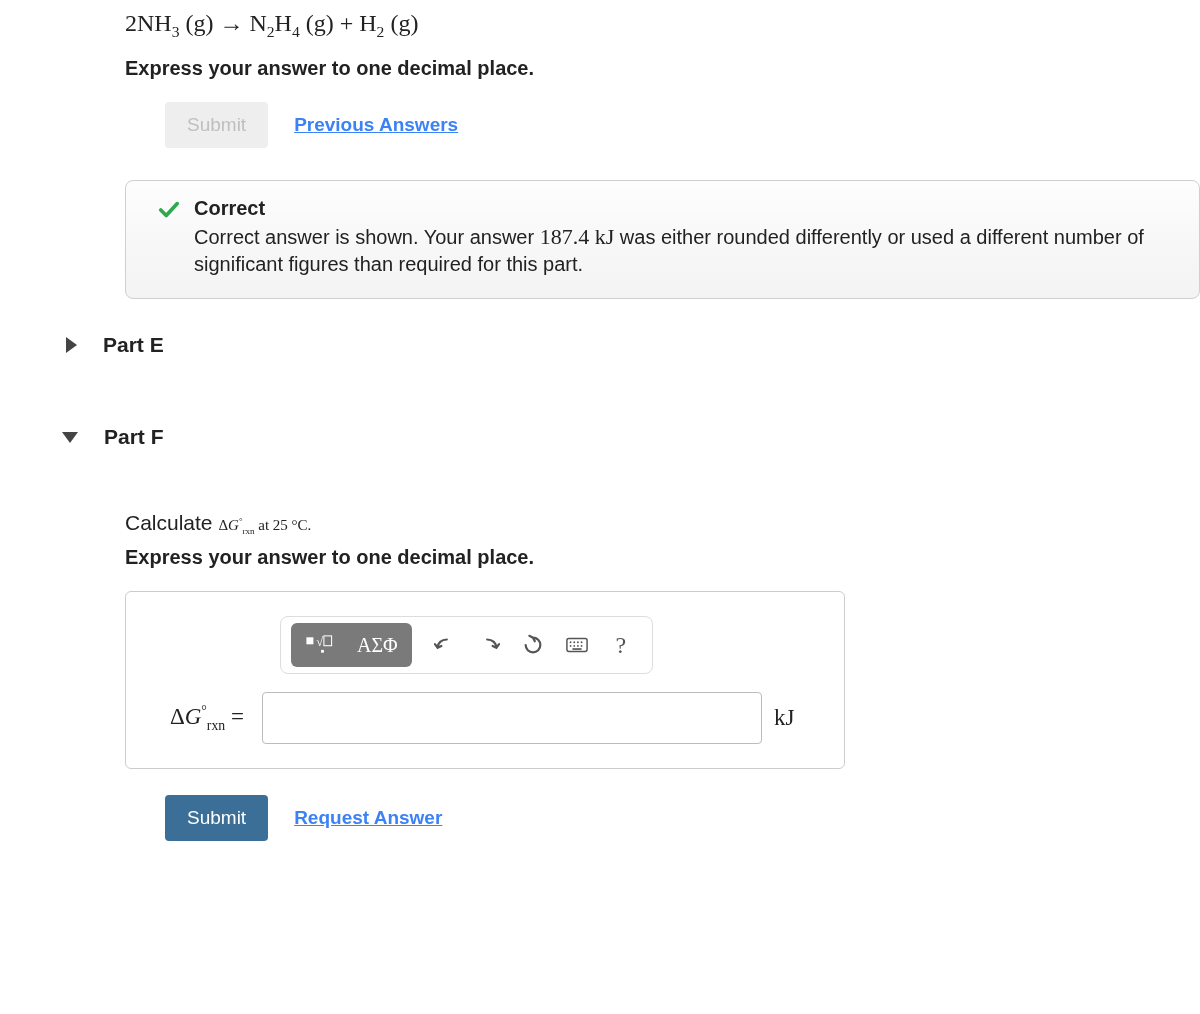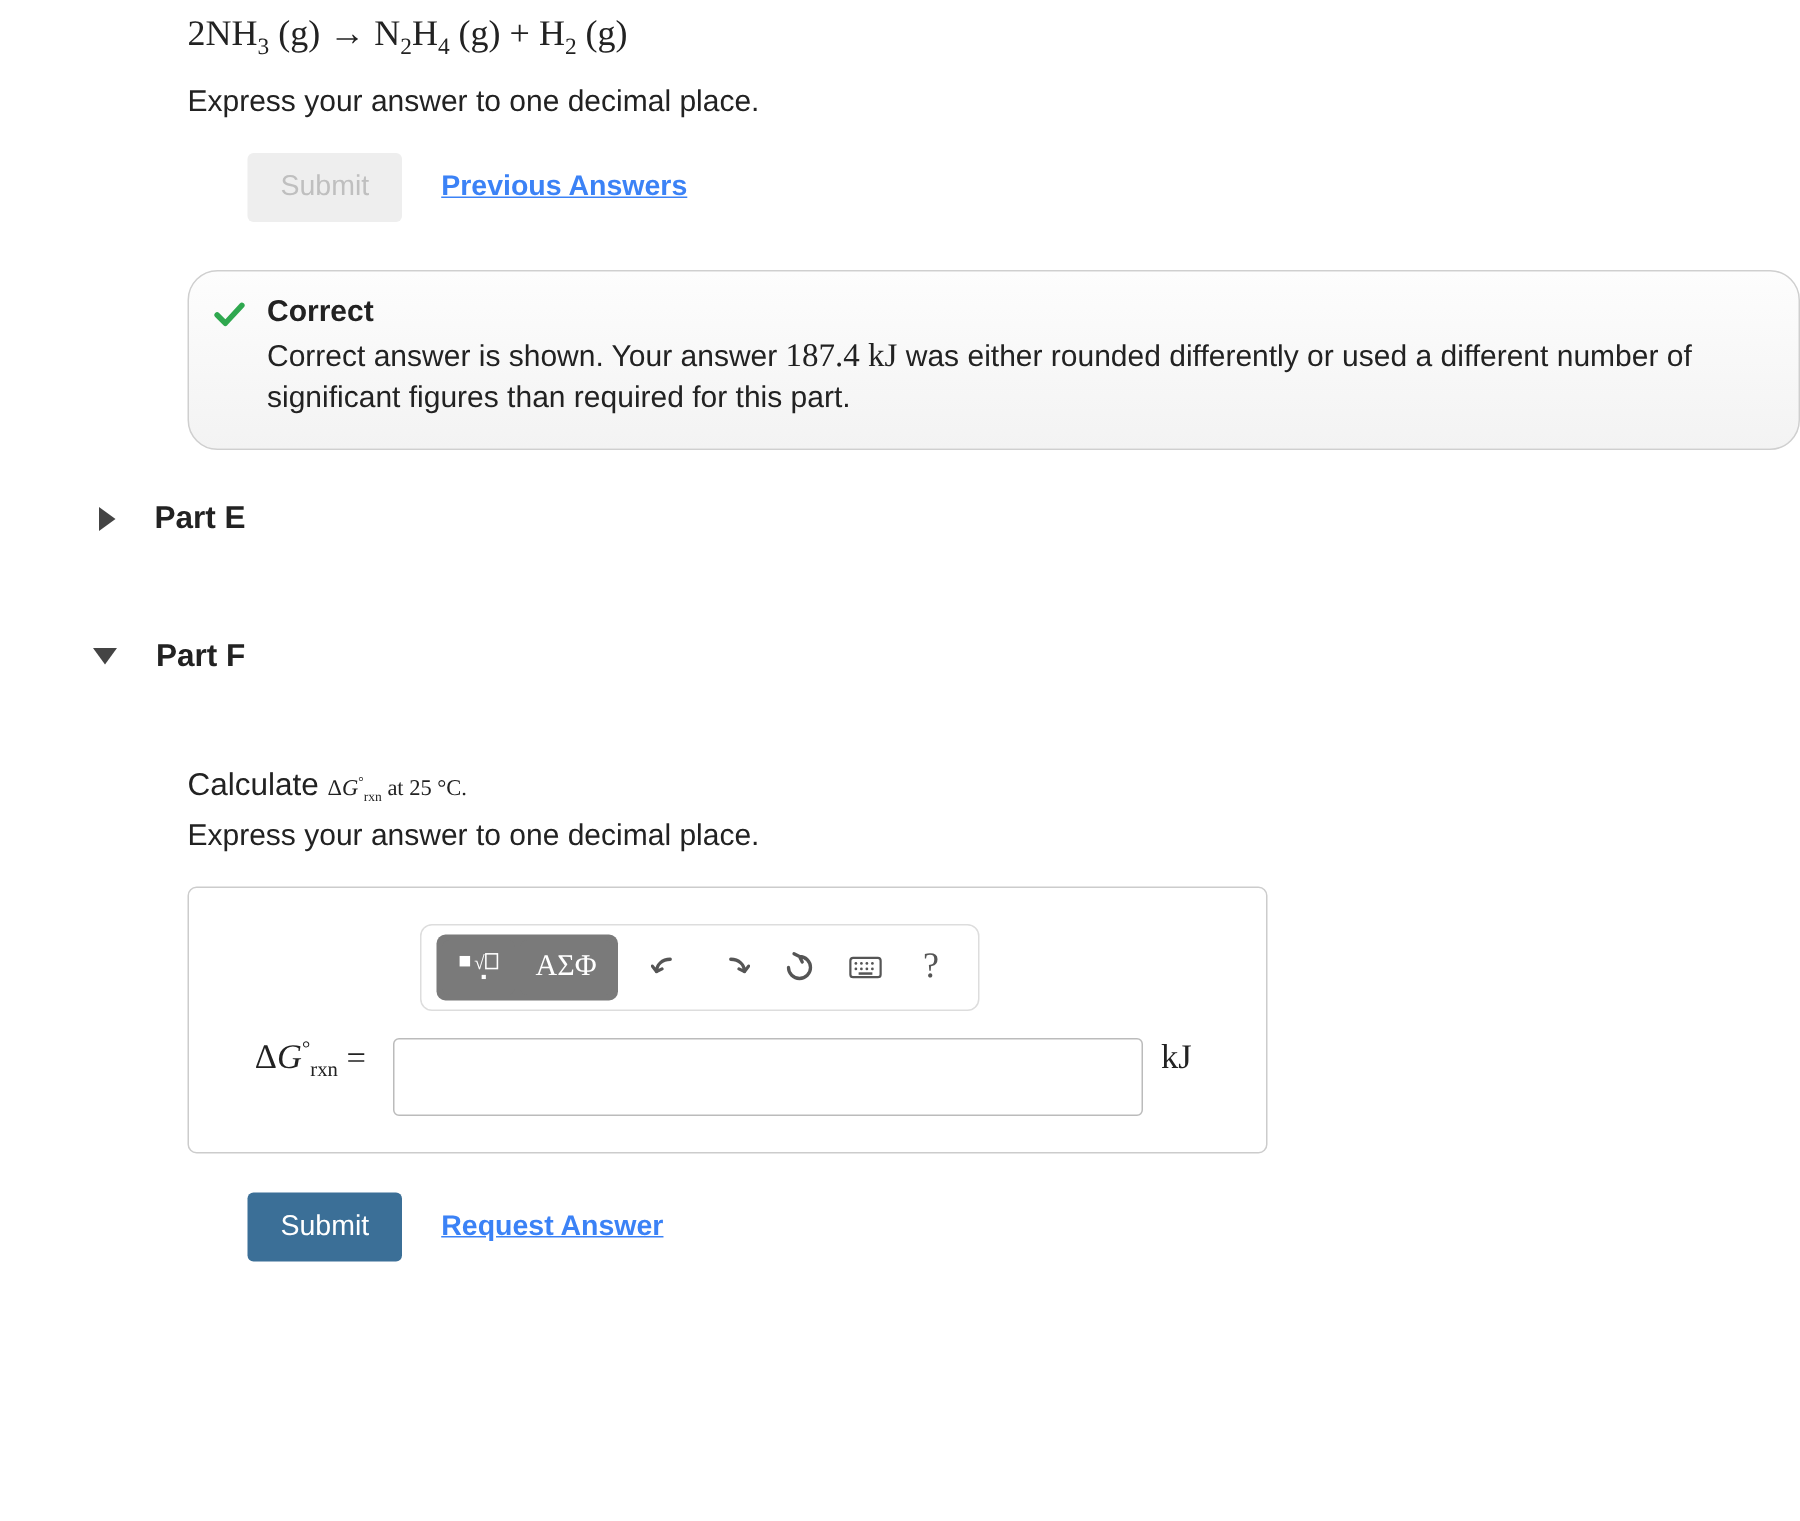--- a/index.html
+++ b/index.html
@@ -12,21 +12,21 @@
     padding: 10px 0 30px 60px;
   }
   .content-indent { margin-left: 65px; }
   .equation {
     font-family: "Times New Roman", serif;
     font-size: 24px;
     margin-bottom: 16px;
   }
   .equation sub { font-size: 0.65em; }
   .prompt-bold {
-    font-weight: normal;
+    font-weight: bold;
     font-size: 20px;
     margin-bottom: 22px;
   }
   .answer-readout {
     display: inline-block;
     border: 1px solid #ccc;
     border-radius: 6px;
     padding: 16px 90px 16px 18px;
     font-family: "Times New Roman", serif;
     font-size: 23px;
@@ -55,23 +55,23 @@
   }
   .link-text {
     color: #3b82f6;
     text-decoration: underline;
     font-weight: bold;
     font-size: 19px;
     cursor: pointer;
   }
   .feedback-box {
     border: 1px solid #cfcfcf;
-    border-radius: 20px;
+    border-radius: 8px;
     background: linear-gradient(#fdfdfd, #f3f3f3);
-    padding: 16px 20px 20px 16px;
+    padding: 16px 20px 20px 32px;
     display: flex;
     align-items: flex-start;
     gap: 14px;
     max-width: 1120px;
   }
   .check-icon {
     width: 22px; height: 22px; flex: 0 0 22px;
     margin-top: 2px;
   }
   .check-icon svg { width: 100%; height: 100%; display: block; }
@@ -159,21 +159,21 @@
     border: none;
     width: 42px; height: 40px;
     cursor: pointer;
     display:flex; align-items:center; justify-content:center;
     color: #555;
     font-size: 20px;
   }
   .tool-btn-plain svg { width: 22px; height: 22px; }
   .input-row {
     display: flex;
-    align-items: flex-start;
+    align-items: center;
     gap: 12px;
   }
   .input-label {
     font-family: "Times New Roman", serif;
     font-size: 23px;
     min-width: 100px;
     text-align: right;
     padding-right: 6px;
   }
   .input-label sub, .input-label sup { font-size: 0.6em; }

